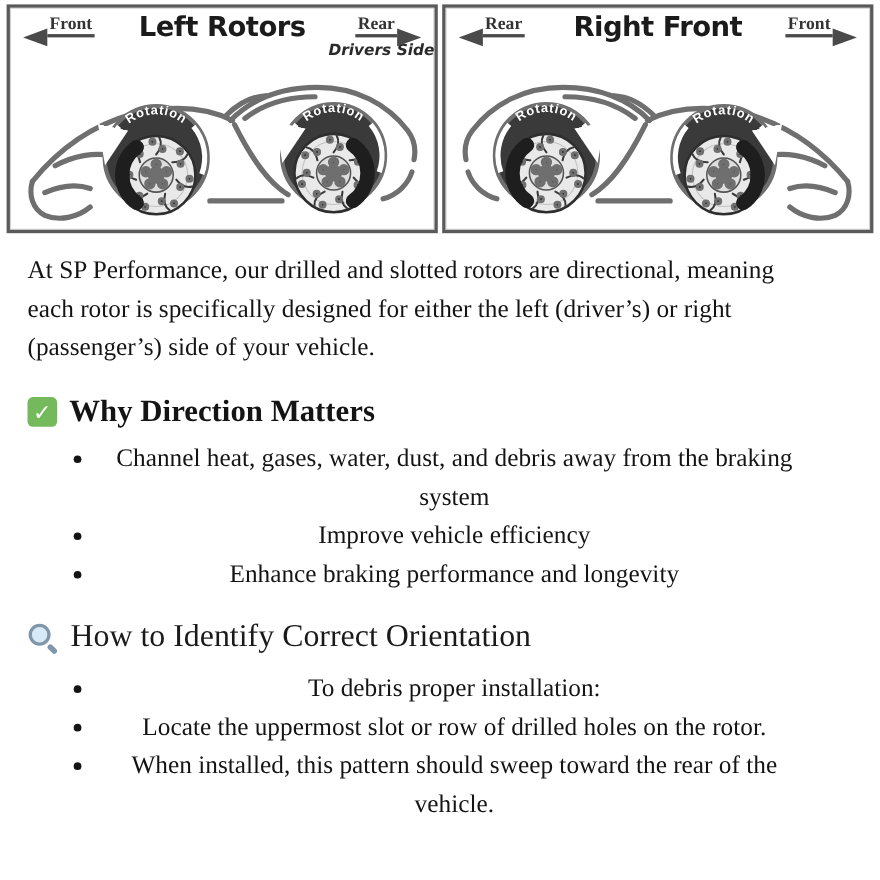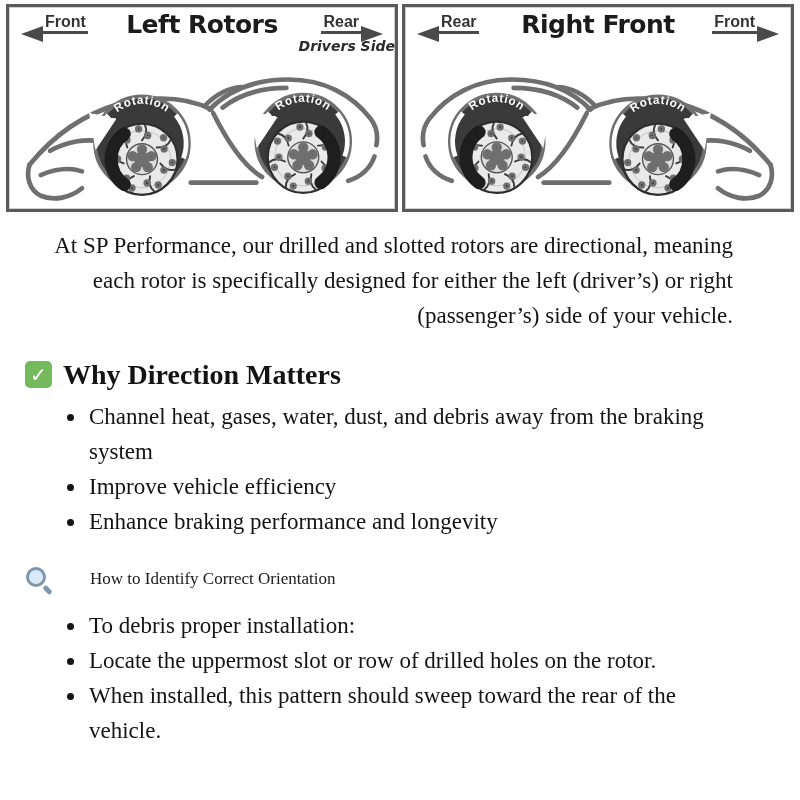--- a/index.html
+++ b/index.html
@@ -21,45 +21,45 @@
     font-family:"DejaVu Sans","Liberation Sans",sans-serif;
     font-weight:bold;font-size:25px;color:#1b1b1b;letter-spacing:-0.5px;
   }
   .panel-subtitle{
     text-align:right;
     font-family:"DejaVu Sans","Liberation Sans",sans-serif;
     font-weight:bold;font-style:italic;font-size:14px;color:#2a2a2a;
   }
   .corner{
     position:absolute;top:7px;display:flex;align-items:flex-end;
-    font-family:Liberation Sans, sans-serif;
+    font-family:Liberation Serif, serif;
     font-weight:bold;font-size:16px;color:#333;
   }
   .corner .lbl{border-bottom:3px solid #4a4a4a;padding:0 2px 0 2px;line-height:1.05;}
   .corner-l{left:12px;}
   .corner-r{right:12px;}
   .tri{width:0;height:0;border-top:8px solid transparent;border-bottom:8px solid transparent;}
   .tri-l{border-right:22px solid #4a4a4a;margin-bottom:-8px;}
   .tri-r{border-left:22px solid #4a4a4a;margin-bottom:-8px;}
   .car-svg{position:absolute;left:0;bottom:2px;width:100%;height:150px;}
 
   .rot-text{
     font-family:"Liberation Sans","DejaVu Sans",sans-serif;
     font-weight:bold;font-size:12.5px;fill:#ffffff;letter-spacing:0.8px;
   }
   .arr{fill:none;stroke:#ffffff;stroke-width:5;}
 
   
   .article{padding:0 25px 0 25px;font-size:23px;line-height:35px;}
-  .intro{margin:16px 0 0 16px;max-width:692px;text-align:right;}
+  .intro{margin:16px 0 0 0;max-width:692px;}
   .h-row{display:flex;align-items:center;gap:11px;margin:24px 0 0 0;}
   .h-bold{font-weight:bold;font-size:28px;}
-  .h-reg{font-weight:normal;font-size:17px;color:#1a1a1a;margin-left:26px;}
+  .h-reg{font-weight:normal;font-size:29px;color:#1a1a1a;}
   .lead{margin:20px 0 0 0;}
-  ul{margin:7px 0 0 0;padding:0 0 0 62px;}
+  ul{margin:7px 0 0 0;padding:0 0 0 62px;text-align:center;}
   li{max-width:648px;padding-left:2px;}
   li::marker{color:#141414;}
   .gap-sm{margin-top:22px;}
 
   
   .check-icon{
     width:27px;height:27px;background:#74b95c;border-radius:5px;
     display:inline-flex;align-items:center;justify-content:center;flex:0 0 auto;
   }
   .check-glyph{

